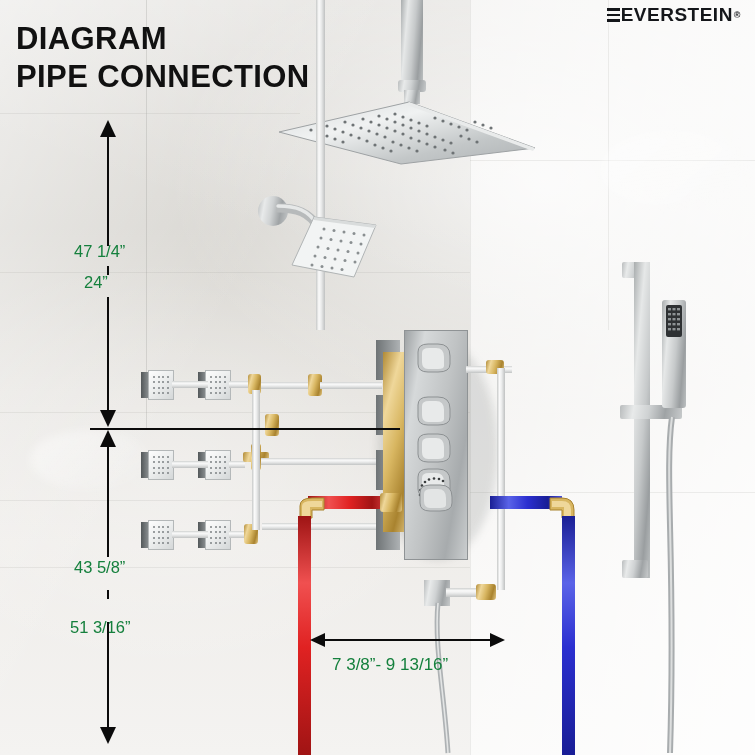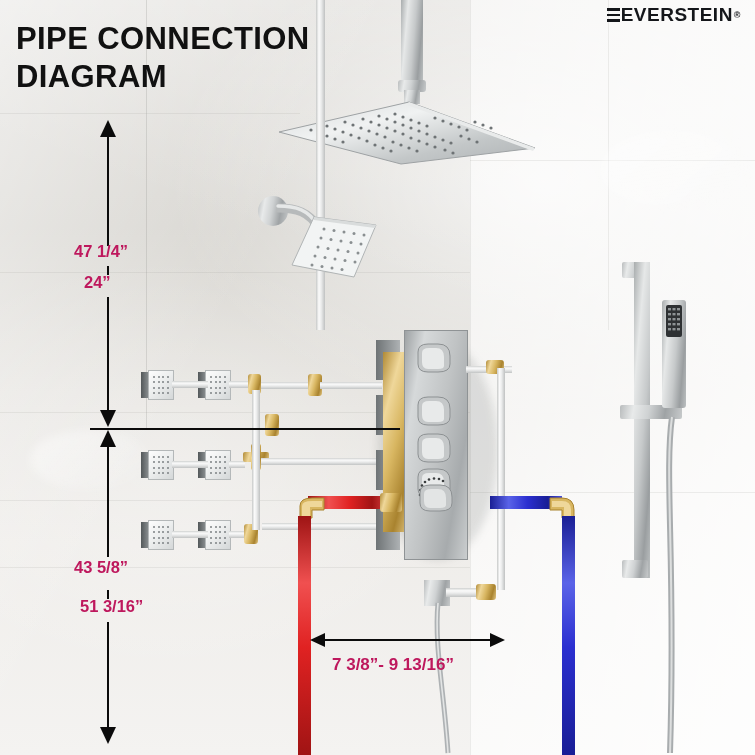--- a/index.html
+++ b/index.html
@@ -31,21 +31,21 @@
   
   .title{position:absolute;left:16px;top:20px;font-size:31px;font-weight:bold;
     letter-spacing:.4px;line-height:1.22;color:#111;}
   .logo{position:absolute;right:14px;top:4px;display:flex;align-items:center;
     font-size:19px;font-weight:bold;letter-spacing:.5px;color:#14161a;}
   .logo .bars{display:inline-flex;flex-direction:column;justify-content:space-between;
     width:13px;height:14px;margin-right:1px;}
   .logo .bars i{display:block;height:2.6px;background:#14161a;}
   .logo sup{font-size:9px;vertical-align:super;font-weight:bold;margin-left:1px;}
 
-  .dim-label{position:absolute;font-size:16.5px;font-weight:bold;color:#be185d;white-space:nowrap;}
+  .dim-label{position:absolute;font-size:16.5px;font-weight:normal;color:#15803d;white-space:nowrap;}
 
   
   .vline{position:absolute;left:107px;width:2px;background:#0b0b0b;}
   .hline{position:absolute;height:2px;background:#0b0b0b;}
   .arrow{position:absolute;width:0;height:0;}
   .arr-up{border-left:8px solid transparent;border-right:8px solid transparent;border-bottom:17px solid #0b0b0b;}
   .arr-dn{border-left:8px solid transparent;border-right:8px solid transparent;border-top:17px solid #0b0b0b;}
   .arr-lf{border-top:7px solid transparent;border-bottom:7px solid transparent;border-right:15px solid #0b0b0b;}
   .arr-rt{border-top:7px solid transparent;border-bottom:7px solid transparent;border-left:15px solid #0b0b0b;}
   .tick{position:absolute;width:2px;height:9px;background:#0b0b0b;}
@@ -89,22 +89,22 @@
   <div class="seam seam-h seam-soft" style="left:470px;top:160px;width:285px;"></div>
   <div class="seam seam-h seam-soft" style="left:0;top:272px;width:470px;"></div>
   <div class="seam seam-h seam-soft" style="left:0;top:412px;width:470px;"></div>
   <div class="seam seam-h seam-soft" style="left:0;top:500px;width:300px;"></div>
   <div class="seam seam-h seam-soft" style="left:0;top:567px;width:470px;"></div>
   <div class="seam seam-h seam-soft" style="left:470px;top:492px;width:285px;"></div>
   <div class="marble" style="left:30px;top:430px;width:120px;height:60px;"></div>
   <div class="marble" style="left:600px;top:130px;width:150px;height:80px;"></div>
 
   <div class="title">
+    <div>DIAGRAM</div>
     <div>PIPE CONNECTION</div>
-    <div>DIAGRAM</div>
   </div>
 
   <div class="logo">
     <span class="bars">
         <i></i>
         <i></i>
         <i></i>
       </span>
     <span>EVERSTEIN</span>
     <sup>®</sup>
@@ -500,21 +500,21 @@
   <div class="dim-label" style="left:84px;top:273px;">24”</div>
 
   <div class="vline" style="top:297px;height:118px;"></div>
   <div class="arrow arr-dn" style="left:100px;top:410px;"></div>
   <div class="hline" style="left:90px;top:428px;width:310px;"></div>
   <div class="arrow arr-up" style="left:100px;top:430px;"></div>
 
   <div class="vline" style="top:447px;height:110px;"></div>
   <div class="dim-label" style="left:74px;top:558px;">43 5/8”</div>
   <div class="tick" style="left:107px;top:590px;"></div>
-  <div class="dim-label" style="left:70px;top:597px;margin-left:10px;">51 3/16”</div>
+  <div class="dim-label" style="left:70px;top:618px;">51 3/16”</div>
 
   <div class="vline" style="top:622px;height:106px;"></div>
   <div class="arrow arr-dn" style="left:100px;top:727px;"></div>
 
   <div class="arrow arr-lf" style="left:310px;top:633px;"></div>
   <div class="hline" style="left:322px;top:639px;width:170px;"></div>
   <div class="arrow arr-rt" style="left:490px;top:633px;"></div>
   <div class="dim-label" style="left:332px;top:655px;font-size:17px;">7 3/8”- 9 13/16”</div>
 
 </div>

